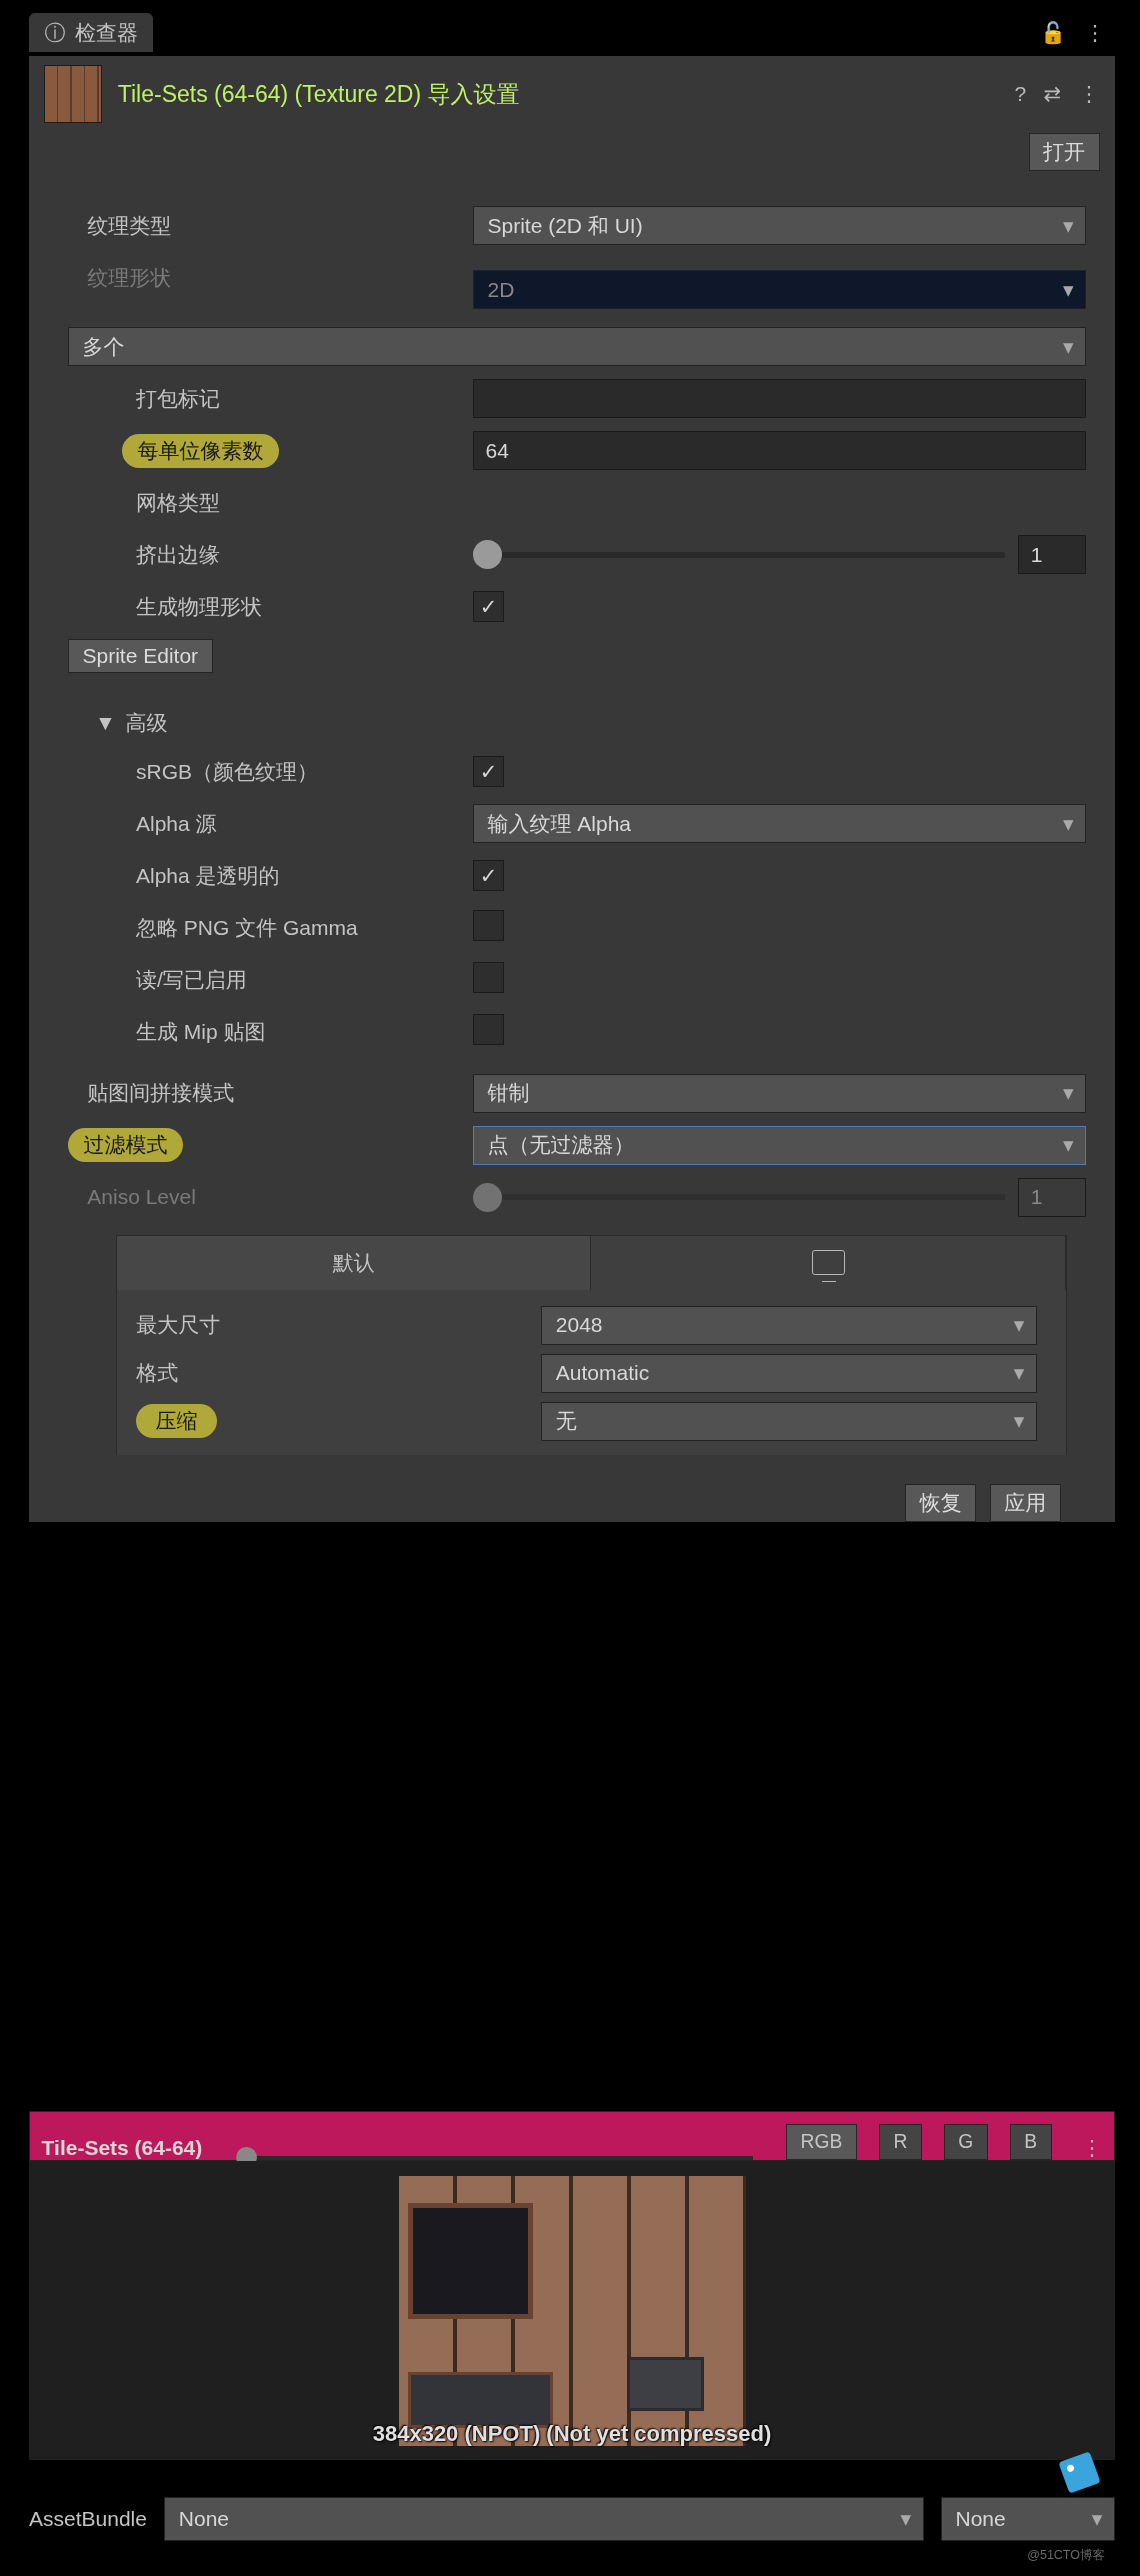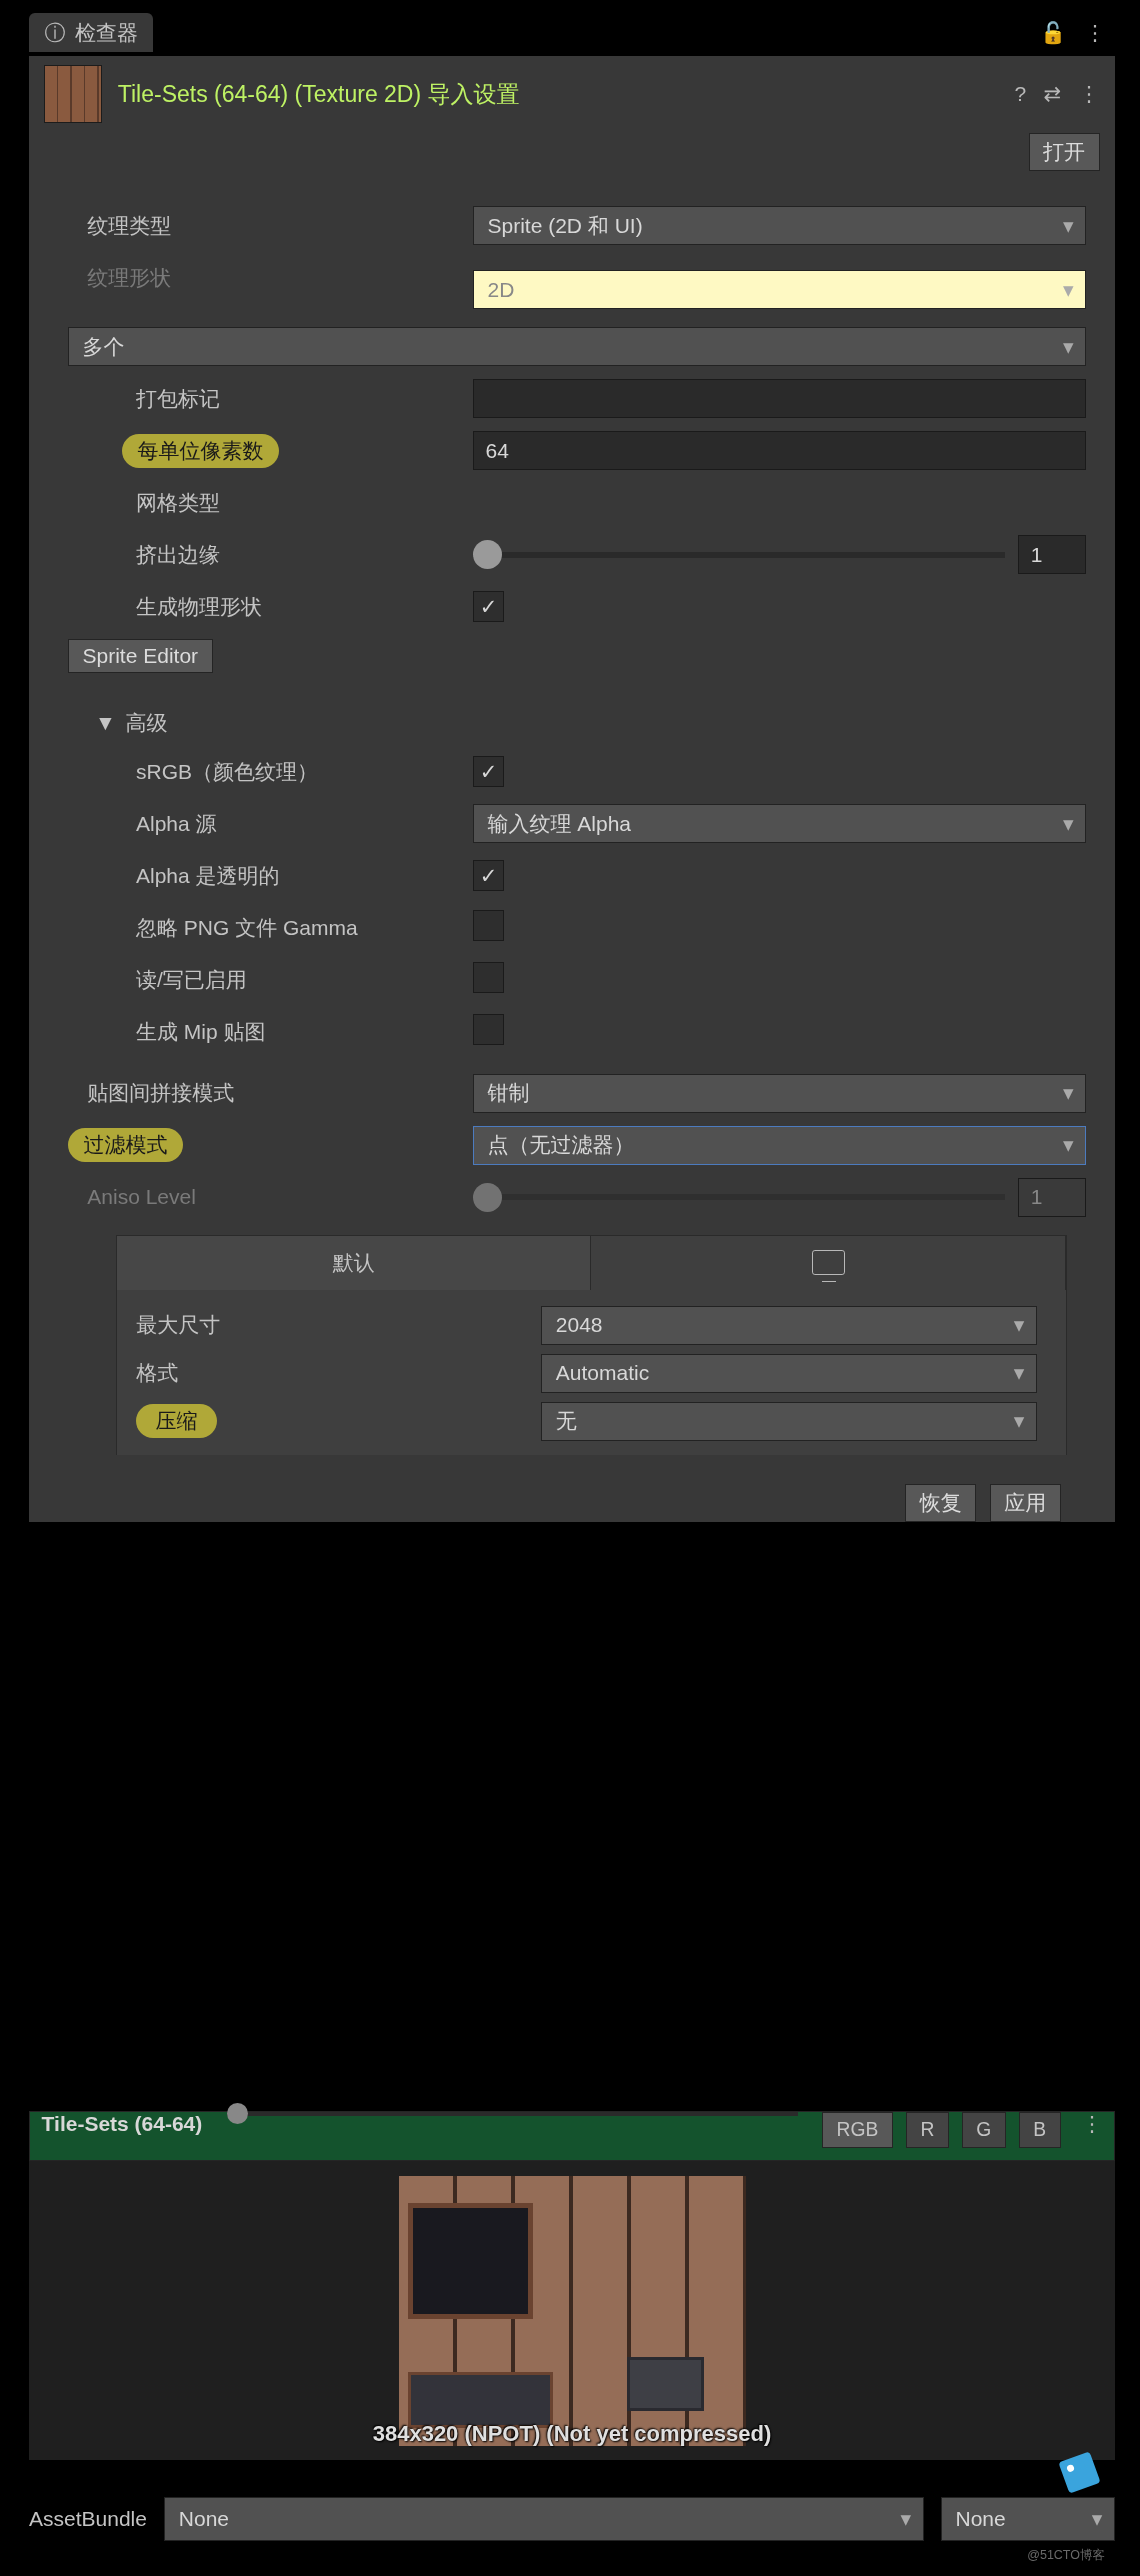--- a/index.html
+++ b/index.html
@@ -25,21 +25,21 @@
 .form { padding: 19.3px 19.3px 0 39px; }
 .row { display: flex; align-items: center; height: 52px; }
 .row .label { width: 405px; color: #c4c4c4; padding-left: 19.3px; }
 .row .label.indent1 { padding-left: 68px; }
 .row .label.disabled { color: #7a7a7a; }
 .row .ctrl { flex: 1; padding-right: 9.6px; }
 
 .hl { background: #b0a838; color: #1a1a1a; border-radius: 23px; padding: 2.9px 15.4px; display: inline-block; }
 
 .dropdown { background: #515151; border: 1px solid #222; color: #d8d8d8; width: 100%; height: 39px; display: flex; align-items: center; padding: 0 13.5px; position: relative; cursor: pointer; }
-.dropdown.disabled { background: #fef9c3; color: #888; cursor: default; margin-top: 24px; }
+.dropdown.disabled { background: #0f172a; color: #888; cursor: default; margin-top: 24px; }
 .dropdown::after { content: "▾"; position: absolute; right: 11.6px; color: #aaa; }
 .dropdown.focus { outline: 1.9px solid #4c7bbf; outline-offset: -1px; }
 
 .textfield { background: #2a2a2a; border: 1px solid #1a1a1a; color: #d8d8d8; width: 100%; height: 39px; padding: 0 11.6px; font-size: 21px; }
 .textfield.disabled { background: #3a3a3a; color: #888; }
 
 .checkbox { width: 31px; height: 31px; background: #2e2e2e; border: 1px solid #1a1a1a; display: inline-flex; align-items: center; justify-content: center; color: #d8d8d8; font-size: 21px; cursor: pointer; }
 
 .slider { display: flex; align-items: center; gap: 13.5px; }
 .slider-track { flex: 1; height: 5.8px; background: #2a2a2a; position: relative; }
@@ -52,21 +52,21 @@
 
 .platform-tabs { margin: 11.6px 29px 0 48px; background: #3f3f3f; border: 1px solid #2a2a2a; border-bottom: none; }
 .ptab-head { display: flex; height: 54px; }
 .ptab { flex: 1; display: flex; align-items: center; justify-content: center; border-right: 1px solid #2a2a2a; cursor: pointer; }
 .ptab.active { background: #474747; }
 .ptab-body { padding: 11.6px 19.3px 9.6px 19.3px; }
 
 .apply-row { display: flex; justify-content: flex-end; gap: 13.5px; padding: 29px 35px 0 0; }
 
 .preview { position: absolute; left: 29px; right: 25px; bottom: 116px; }
-.preview-head { display: flex; align-items: flex-start; height: 50px; background: #14532d; border: 1px solid #252525; padding: 0 11.6px; gap: 13px; }
+.preview-head { display: flex; align-items: flex-end; height: 50px; background: #be185d; border: 1px solid #252525; padding: 0 11.6px; gap: 22px; }
 .preview-title { font-weight: bold; color: #d8d8d8; }
 .preview-slider { flex: 1; margin: 0 11.6px; height: 3.9px; background: #2a2a2a; position: relative; }
 .preview-slider::before { content:""; position:absolute; left:0; top:-8.7px; width:21px; height:21px; background:#888; border-radius:50%; }
 .chbtn { background: #444; border: 1px solid #252525; padding: 5.8px 13.5px; font-size: 19.3px; cursor: pointer; }
 .chbtn.active { background: #585858; }
 
 .preview-body { background: #1f1f1f; height: 299px; position: relative; display: flex; align-items: center; justify-content: center; overflow: hidden; }
 .brick { width: 347px; height: 270px; position: relative; }
 .brick-bg { position: absolute; inset: 0; background:
   repeating-linear-gradient(90deg, #9a6b52 0 54px, #3a241a 54px 58px),

